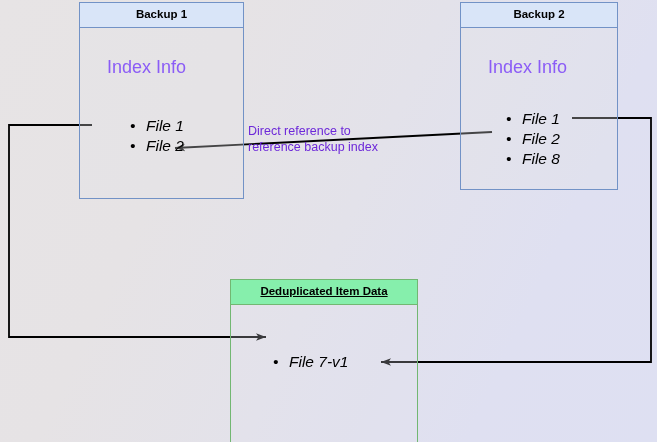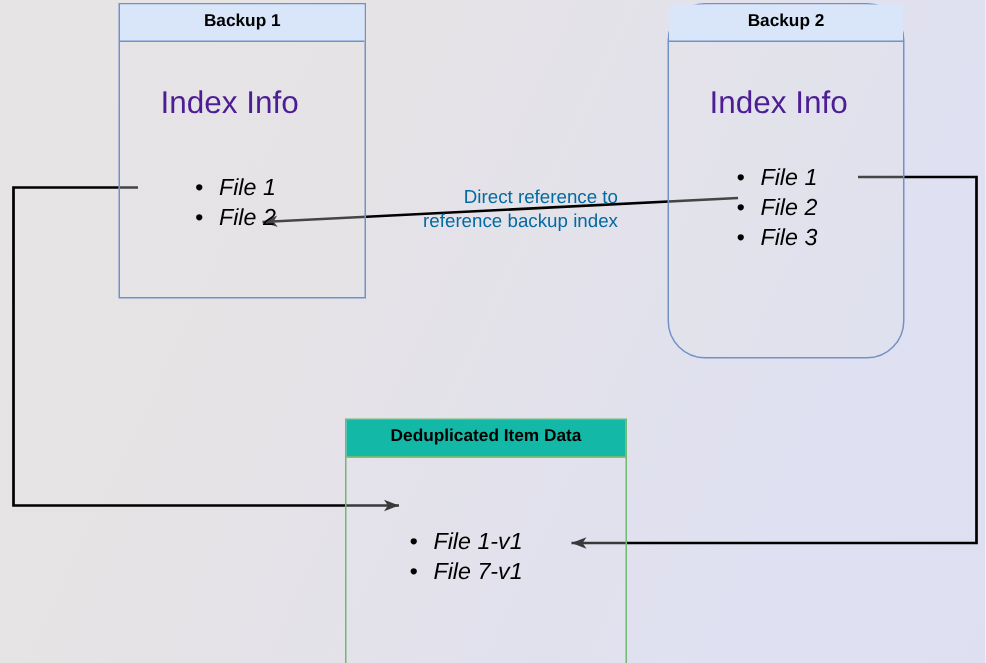--- a/index.html
+++ b/index.html
@@ -42,33 +42,34 @@
     font-weight: bold;
     color: #000;
     background: #d9e5f8;
     border-bottom: 1.6px solid #7292c6;
   }
   .node.green {
     border-color: #72b772;
     background: rgba(226,226,240,0.25);
   }
   .node.green .hdr {
-    background: #14b8a6;
+    background: #86efac;
     border-bottom-color: #72b772;
+    text-decoration: underline;
   }
   .node .body {
     position: relative;
     height: calc(100% - 25px);
   }
   .index-label {
     position: absolute;
     left: 27px;
     top: 29px;
-    font-size: 21px;
-    color: #4c1d95;
+    font-size: 18px;
+    color: #8b5cf6;
     white-space: nowrap;
   }
   ul.filelist {
     position: absolute;
     margin: 0;
     padding: 0;
     list-style: none;
     font-style: italic;
   }
   ul.filelist li {
@@ -86,24 +87,24 @@
     top: 0;
     font-size: 15.5px;
     line-height: 20px;
   }
   #b1-files { left: 50px; top: 88px; }
   #b2-files { left: 45px; top: 81px; }
   #dd-files { left: 42px; top: 47px; }
 
   .edge-label {
     position: absolute;
-    text-align: right;
+    text-align: left;
     font-size: 12.5px;
     line-height: 16px;
-    color: #0369a1;
+    color: #6d28d9;
     white-space: nowrap;
   }
   #ref-label { left: 248px; top: 123px; width: 164px; }
 </style>
 </head>
 <body>
 
 <div id="canvas">
 
   <svg class="edges" viewBox="0 0 657 442">
@@ -133,37 +134,36 @@
     <div class="hdr">Backup 1</div>
     <div class="body">
       <div class="index-label">Index Info</div>
       <ul class="filelist" id="b1-files">
         <li>File 1</li>
         <li>File 2</li>
       </ul>
     </div>
   </div>
 
-  <div class="node" id="node-backup2" style="left:445px; top:2px; width:158px; height:237px;border-radius:25px;">
+  <div class="node" id="node-backup2" style="left:460px; top:2px; width:158px; height:188px;">
     <div class="hdr">Backup 2</div>
     <div class="body">
       <div class="index-label">Index Info</div>
       <ul class="filelist" id="b2-files">
         <li>File 1</li>
         <li>File 2</li>
-        <li>File 3</li>
+        <li>File 8</li>
       </ul>
     </div>
   </div>
 
   <div class="node green" id="node-dedup" style="left:230px; top:279px; width:188px; height:170px;">
     <div class="hdr">Deduplicated Item Data</div>
     <div class="body">
       <ul class="filelist" id="dd-files">
-        <li>File 1-v1</li>
         <li>File 7-v1</li>
       </ul>
     </div>
   </div>
 
   <div class="edge-label" id="ref-label">
     <div>Direct reference to</div>
     <div>reference backup index</div>
   </div>
 

